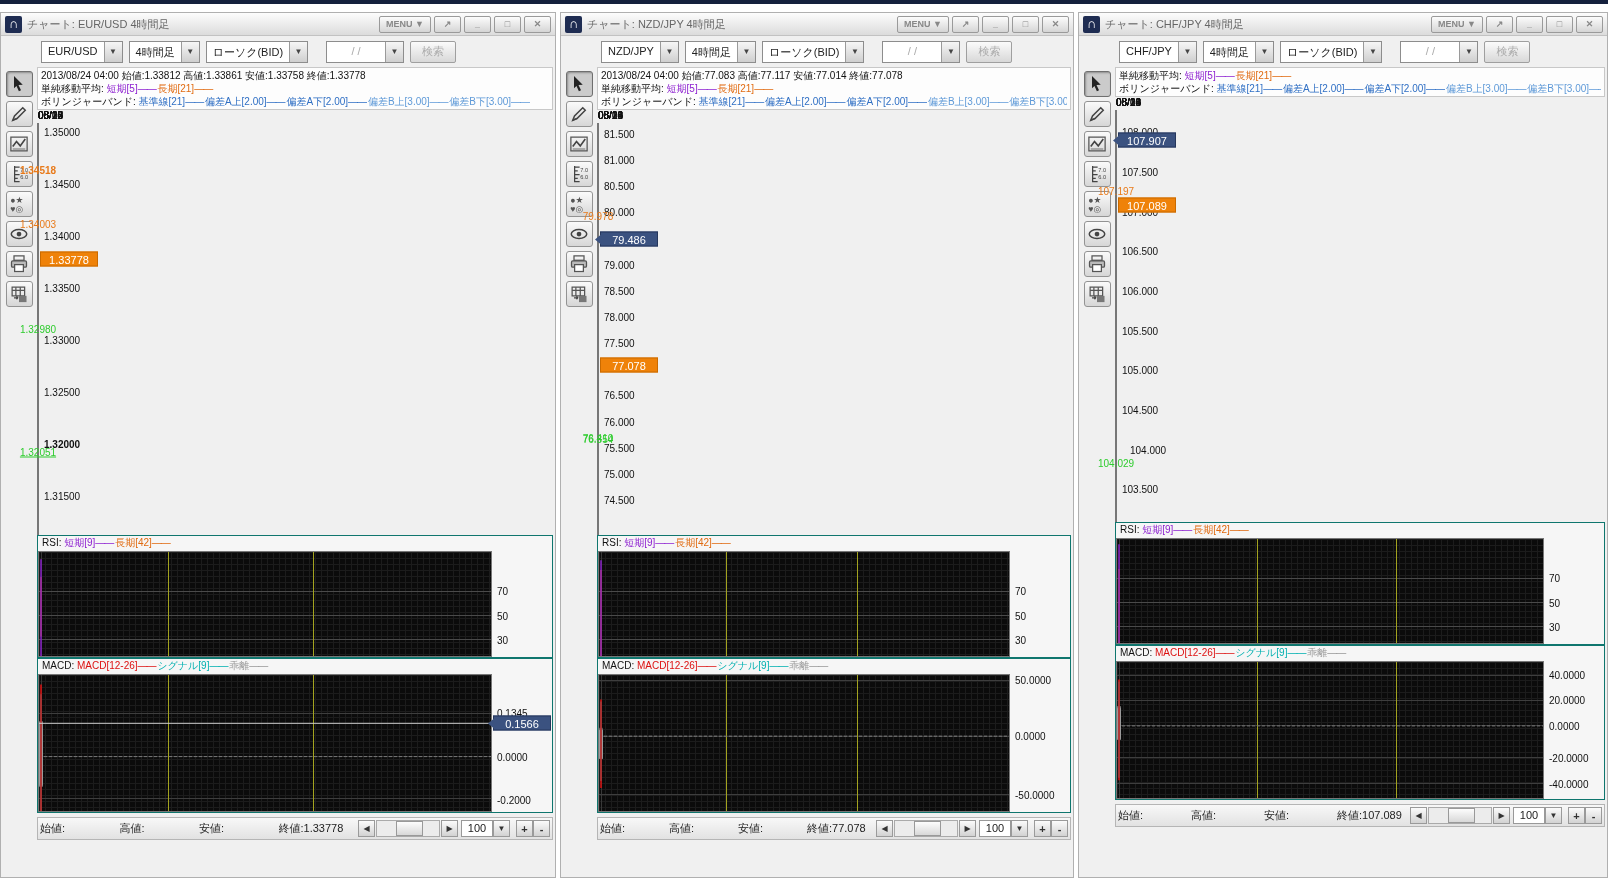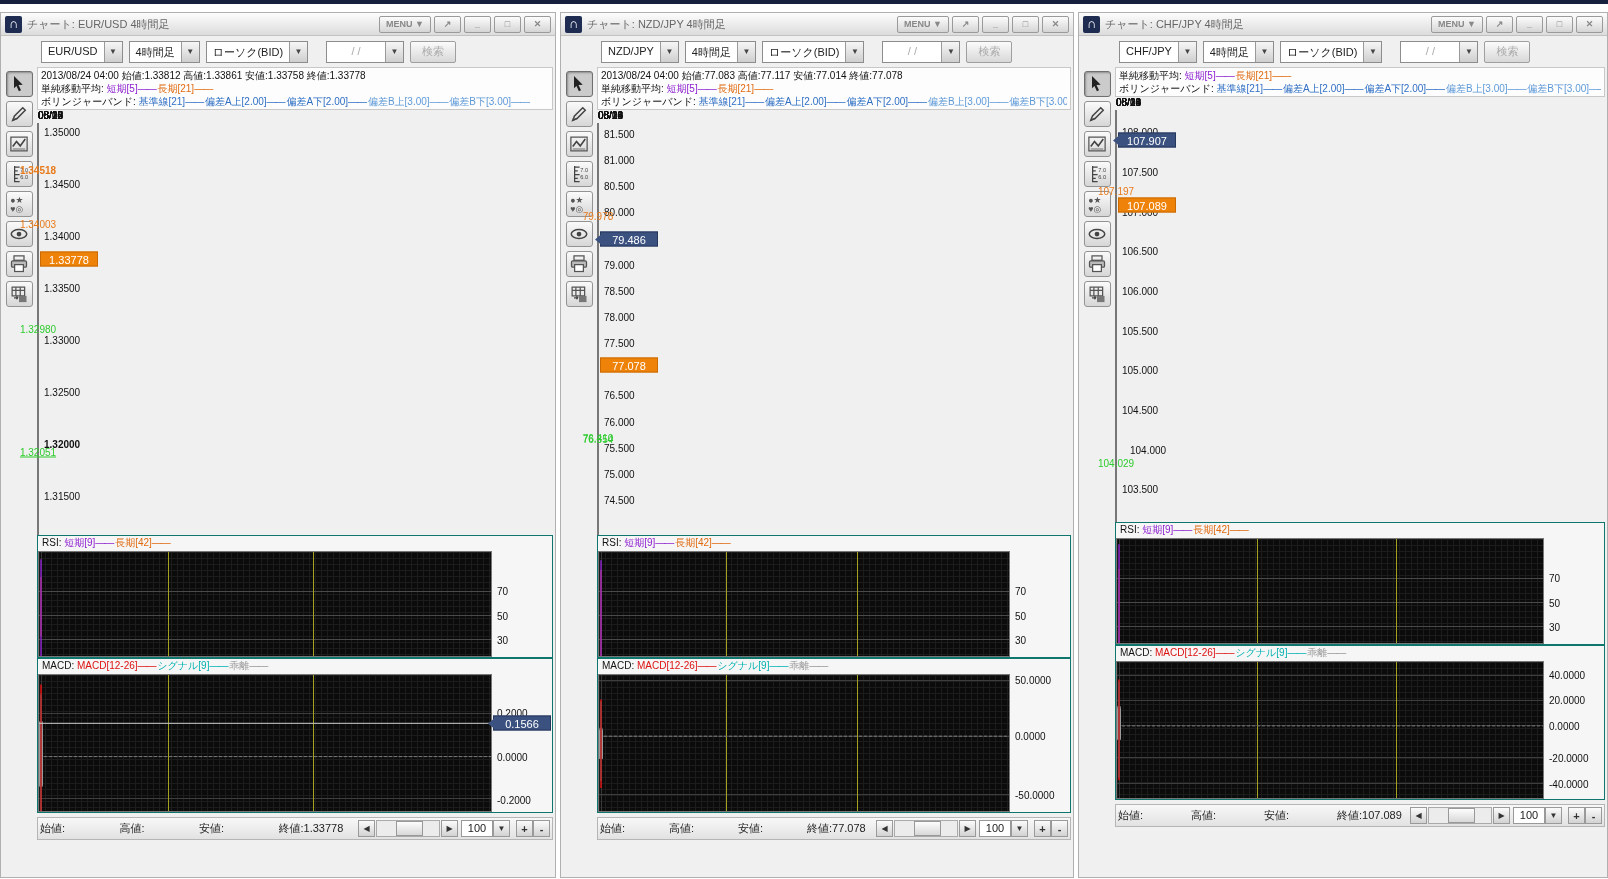--- a/index.html
+++ b/index.html
@@ -562,21 +562,21 @@
                   <rect x="1.0" y="81.2" width="2.0" height="1.0" fill="none" stroke="#9b9b9b" stroke-width="1"></rect>
                   <rect x="1.0" y="77.1" width="2.0" height="4.5" fill="none" stroke="#9b9b9b" stroke-width="1"></rect>
                   <rect x="1.0" y="73.4" width="2.0" height="8.2" fill="none" stroke="#9b9b9b" stroke-width="1"></rect>
                   <rect x="1.0" y="70.9" width="2.0" height="10.7" fill="none" stroke="#9b9b9b" stroke-width="1"></rect>
                   <path d="M2.0 81.6L2.0 81.6L2.0 81.5L2.0 81.5L2.0 81.7L2.0 82.0L2.0 82.3L2.0 82.3L2.0 81.6L2.0 80.1L2.0 78.2L2.0 75.9L2.0 73.1L2.0 69.6L2.0 65.7L2.0 61.6L2.0 57.4L2.0 52.9L2.0 47.8L2.0 42.2L2.0 36.9L2.0 31.9L2.0 27.4L2.0 23.8L2.0 21.3L2.0 19.9L2.0 19.3L2.0 19.4L2.0 19.9L2.0 20.7L2.0 21.8L2.0 23.5L2.0 26.1L2.0 29.4L2.0 33.3L2.0 38.0L2.0 43.4L2.0 49.2L2.0 55.6L2.0 62.5L2.0 69.8L2.0 77.2L2.0 84.5L2.0 91.5L2.0 98.2L2.0 104.5L2.0 110.3L2.0 115.9L2.0 121.6L2.0 127.2L2.0 132.3L2.0 136.6L2.0 139.6L2.0 141.4L2.0 141.9L2.0 141.2L2.0 139.4L2.0 136.5L2.0 132.6L2.0 127.4L2.0 121.3L2.0 113.8L2.0 105.3L2.0 96.6L2.0 88.2L2.0 80.5L2.0 73.8L2.0 68.1L2.0 63.2L2.0 59.1L2.0 55.6L2.0 52.7L2.0 50.7L2.0 49.5L2.0 49.0L2.0 49.8L2.0 51.8L2.0 54.3L2.0 56.2L2.0 57.6L2.0 57.2L2.0 54.2L2.0 49.3L2.0 43.5L2.0 38.2L2.0 33.9L2.0 30.6L2.0 28.7L2.0 28.6L2.0 29.8L2.0 32.4L2.0 36.3L2.0 41.4L2.0 47.2L2.0 53.7L2.0 60.4L2.0 66.6L2.0 72.1L2.0 77.4L2.0 82.9L2.0 87.7L2.0 91.3L2.0 94.0L2.0 95.1L2.0 95.0L2.0 93.8L2.0 91.8L2.0 89.1" fill="none" stroke="#00c0c0" stroke-width="1.5"></path>
                   <path d="M2.0 81.6L2.0 81.7L2.0 81.2L2.0 81.6L2.0 82.4L2.0 83.3L2.0 83.6L2.0 82.3L2.0 78.7L2.0 74.1L2.0 70.6L2.0 66.9L2.0 61.7L2.0 55.8L2.0 50.1L2.0 45.2L2.0 40.7L2.0 34.5L2.0 27.4L2.0 20.2L2.0 15.6L2.0 11.6L2.0 9.7L2.0 9.5L2.0 11.2L2.0 14.1L2.0 17.1L2.0 19.6L2.0 22.2L2.0 23.7L2.0 26.1L2.0 30.3L2.0 36.4L2.0 42.6L2.0 49.1L2.0 56.7L2.0 64.9L2.0 72.7L2.0 81.0L2.0 90.1L2.0 99.2L2.0 107.0L2.0 113.6L2.0 119.3L2.0 125.1L2.0 129.5L2.0 133.6L2.0 138.3L2.0 144.2L2.0 149.6L2.0 153.0L2.0 153.6L2.0 151.7L2.0 148.4L2.0 143.9L2.0 138.6L2.0 132.0L2.0 125.2L2.0 116.7L2.0 106.8L2.0 96.8L2.0 84.0L2.0 71.4L2.0 61.5L2.0 54.6L2.0 49.7L2.0 47.2L2.0 45.2L2.0 43.7L2.0 42.4L2.0 41.5L2.0 41.4L2.0 42.7L2.0 44.7L2.0 47.1L2.0 52.8L2.0 59.8L2.0 64.2L2.0 64.0L2.0 62.9L2.0 55.7L2.0 42.4L2.0 29.4L2.0 20.7L2.0 17.0L2.0 16.3L2.0 17.5L2.0 21.3L2.0 27.9L2.0 34.8L2.0 42.7L2.0 52.2L2.0 61.5L2.0 70.5L2.0 79.5L2.0 87.3L2.0 91.5L2.0 94.2L2.0 98.7L2.0 104.5L2.0 106.8L2.0 106.0L2.0 104.5L2.0 99.4L2.0 94.5L2.0 89.3L2.0 83.6L2.0 78.4" fill="none" stroke="#dd1111" stroke-width="1.5"></path>
                   <path d="M0 48.3H452" fill="none" stroke="#cfcfcf" stroke-width="1"></path>
                 </svg>
               </div>
             <div class="axis macd-axis">
-                <div class="tick" style="top: 28%;">0.2000</div>
+                <div class="tick" style="top: 28%;">0.1345</div>
                 <div class="tick" style="top: 60%;">0.0000</div>
                 <div class="tick" style="top: 91%;">-0.2000</div>
                 <div class="badge navy" style="top: 35.5%;">0.1566</div>
               </div>
           </div>
         </div>
         <div class="bottombar">
           <span class="bseg">始値:</span>
           <span class="bseg">高値:</span>
           <span class="bseg">安値:</span>

